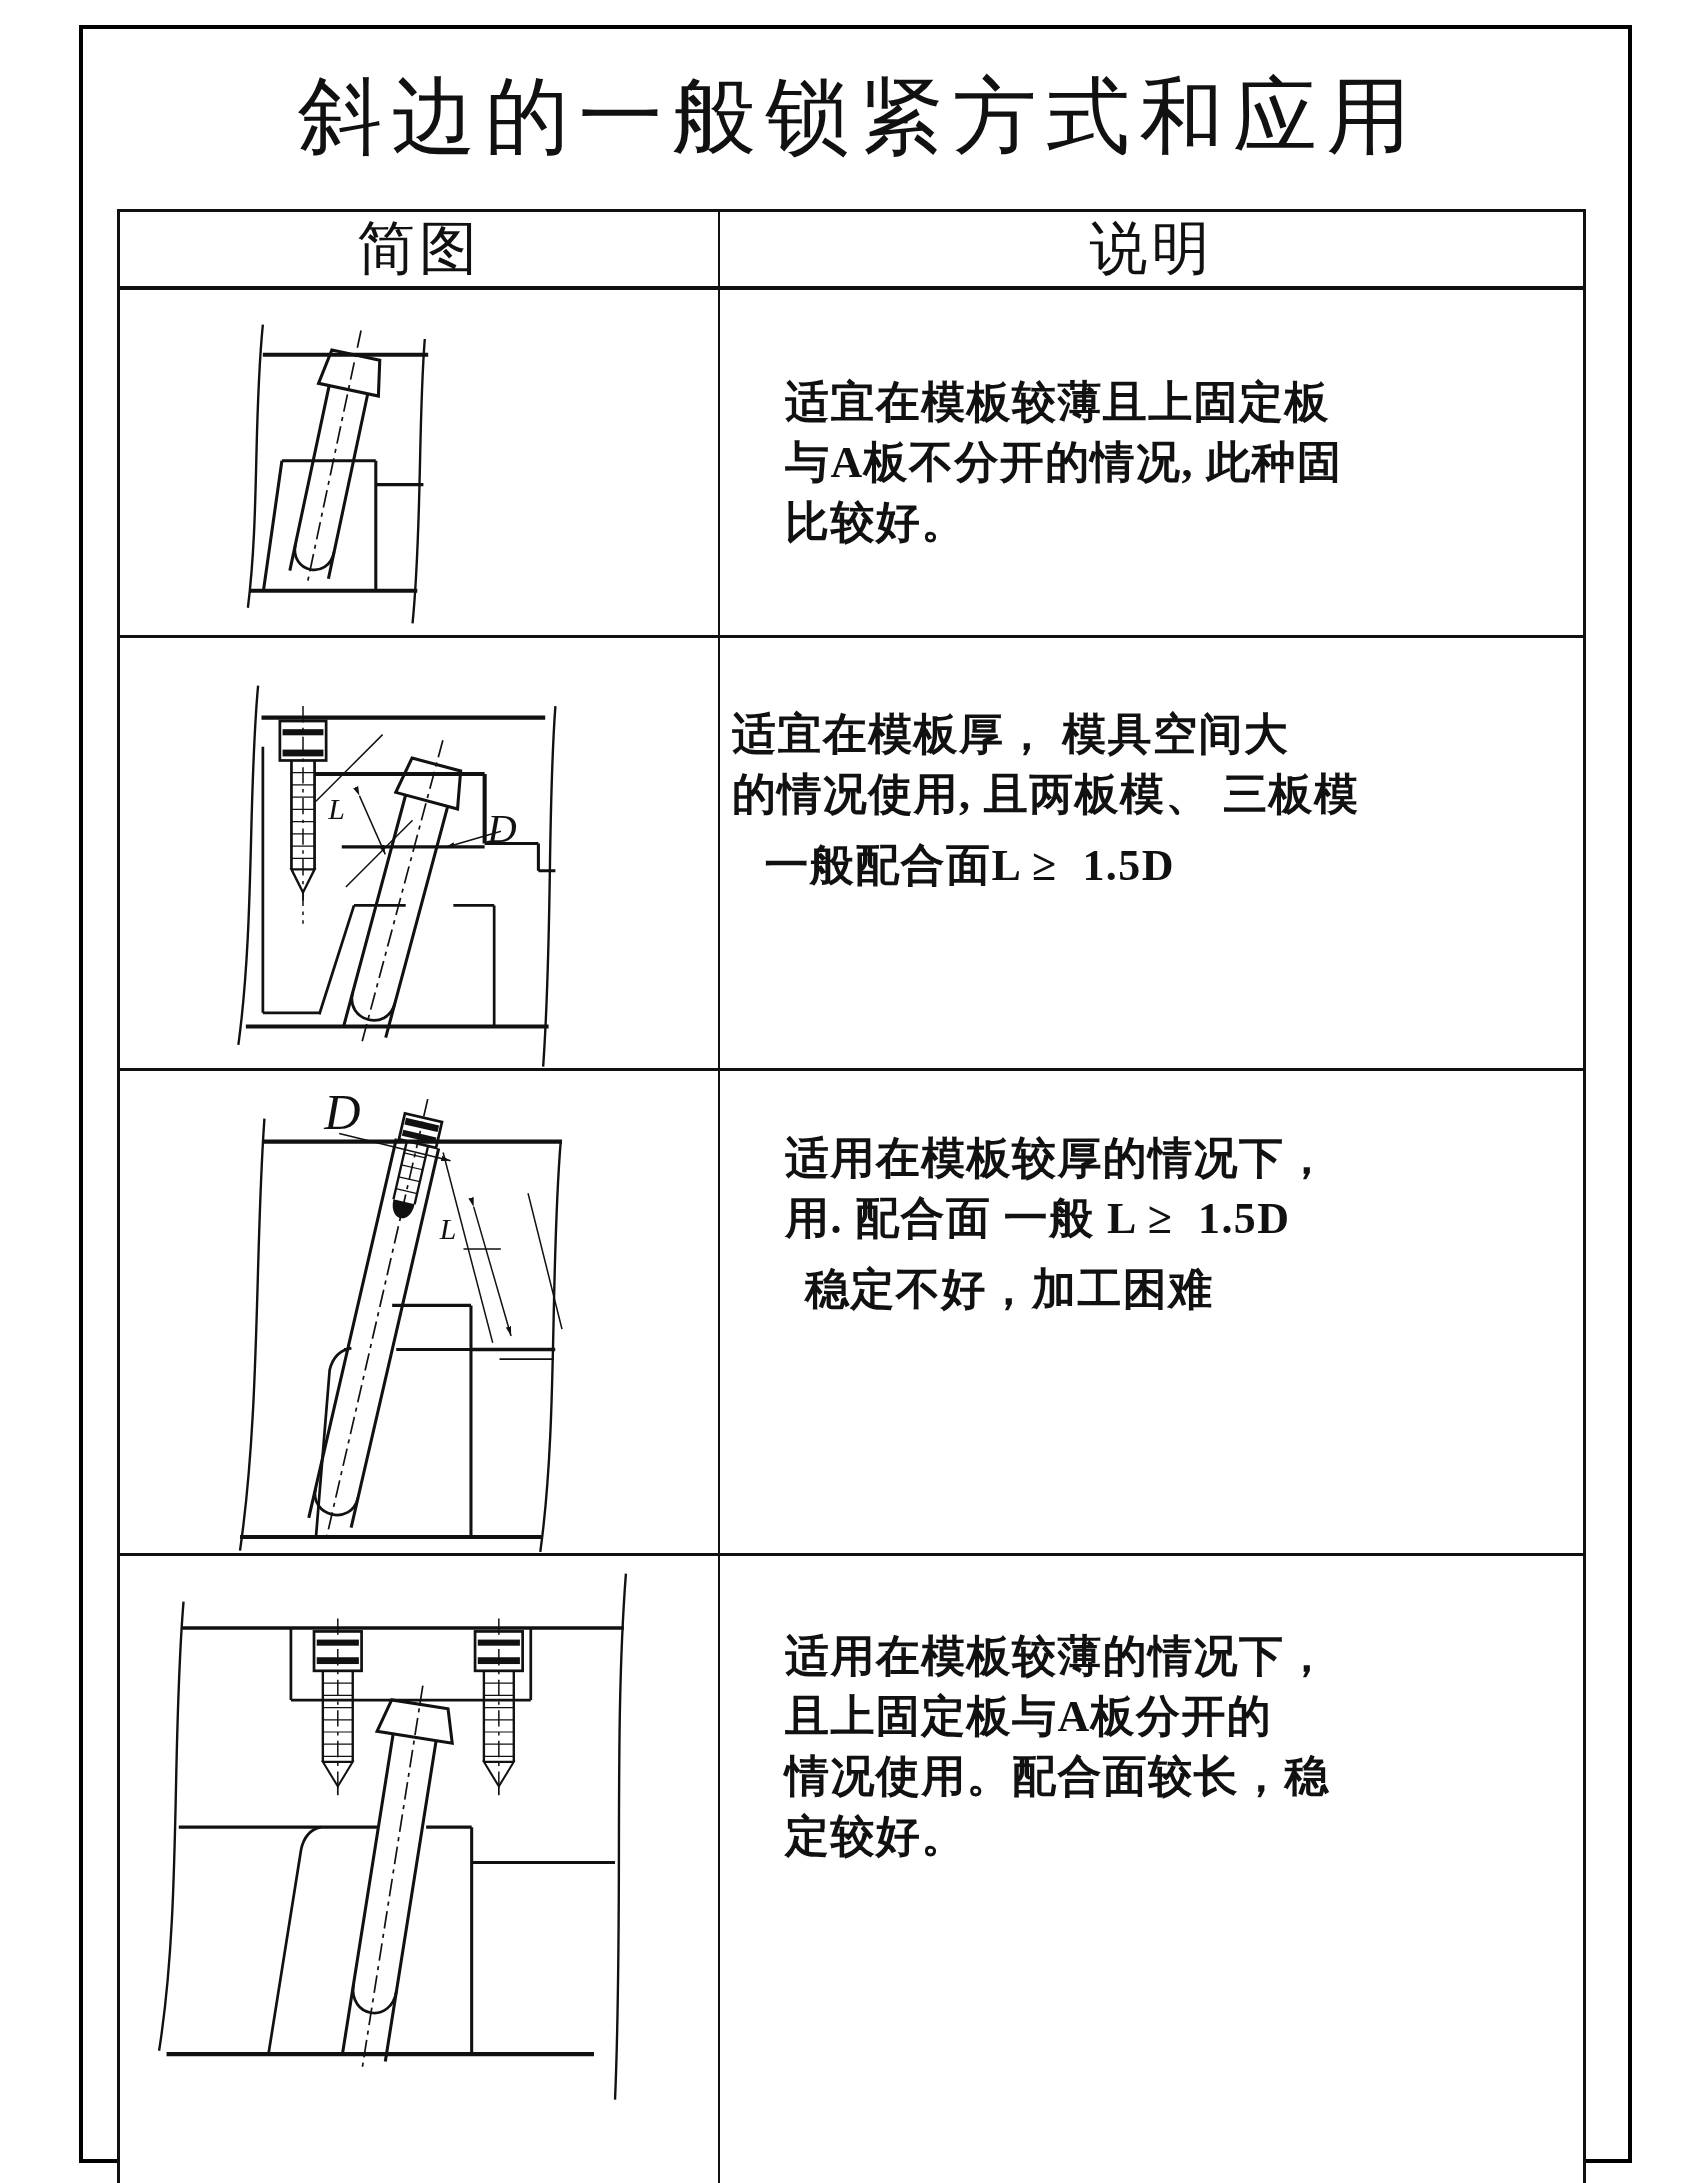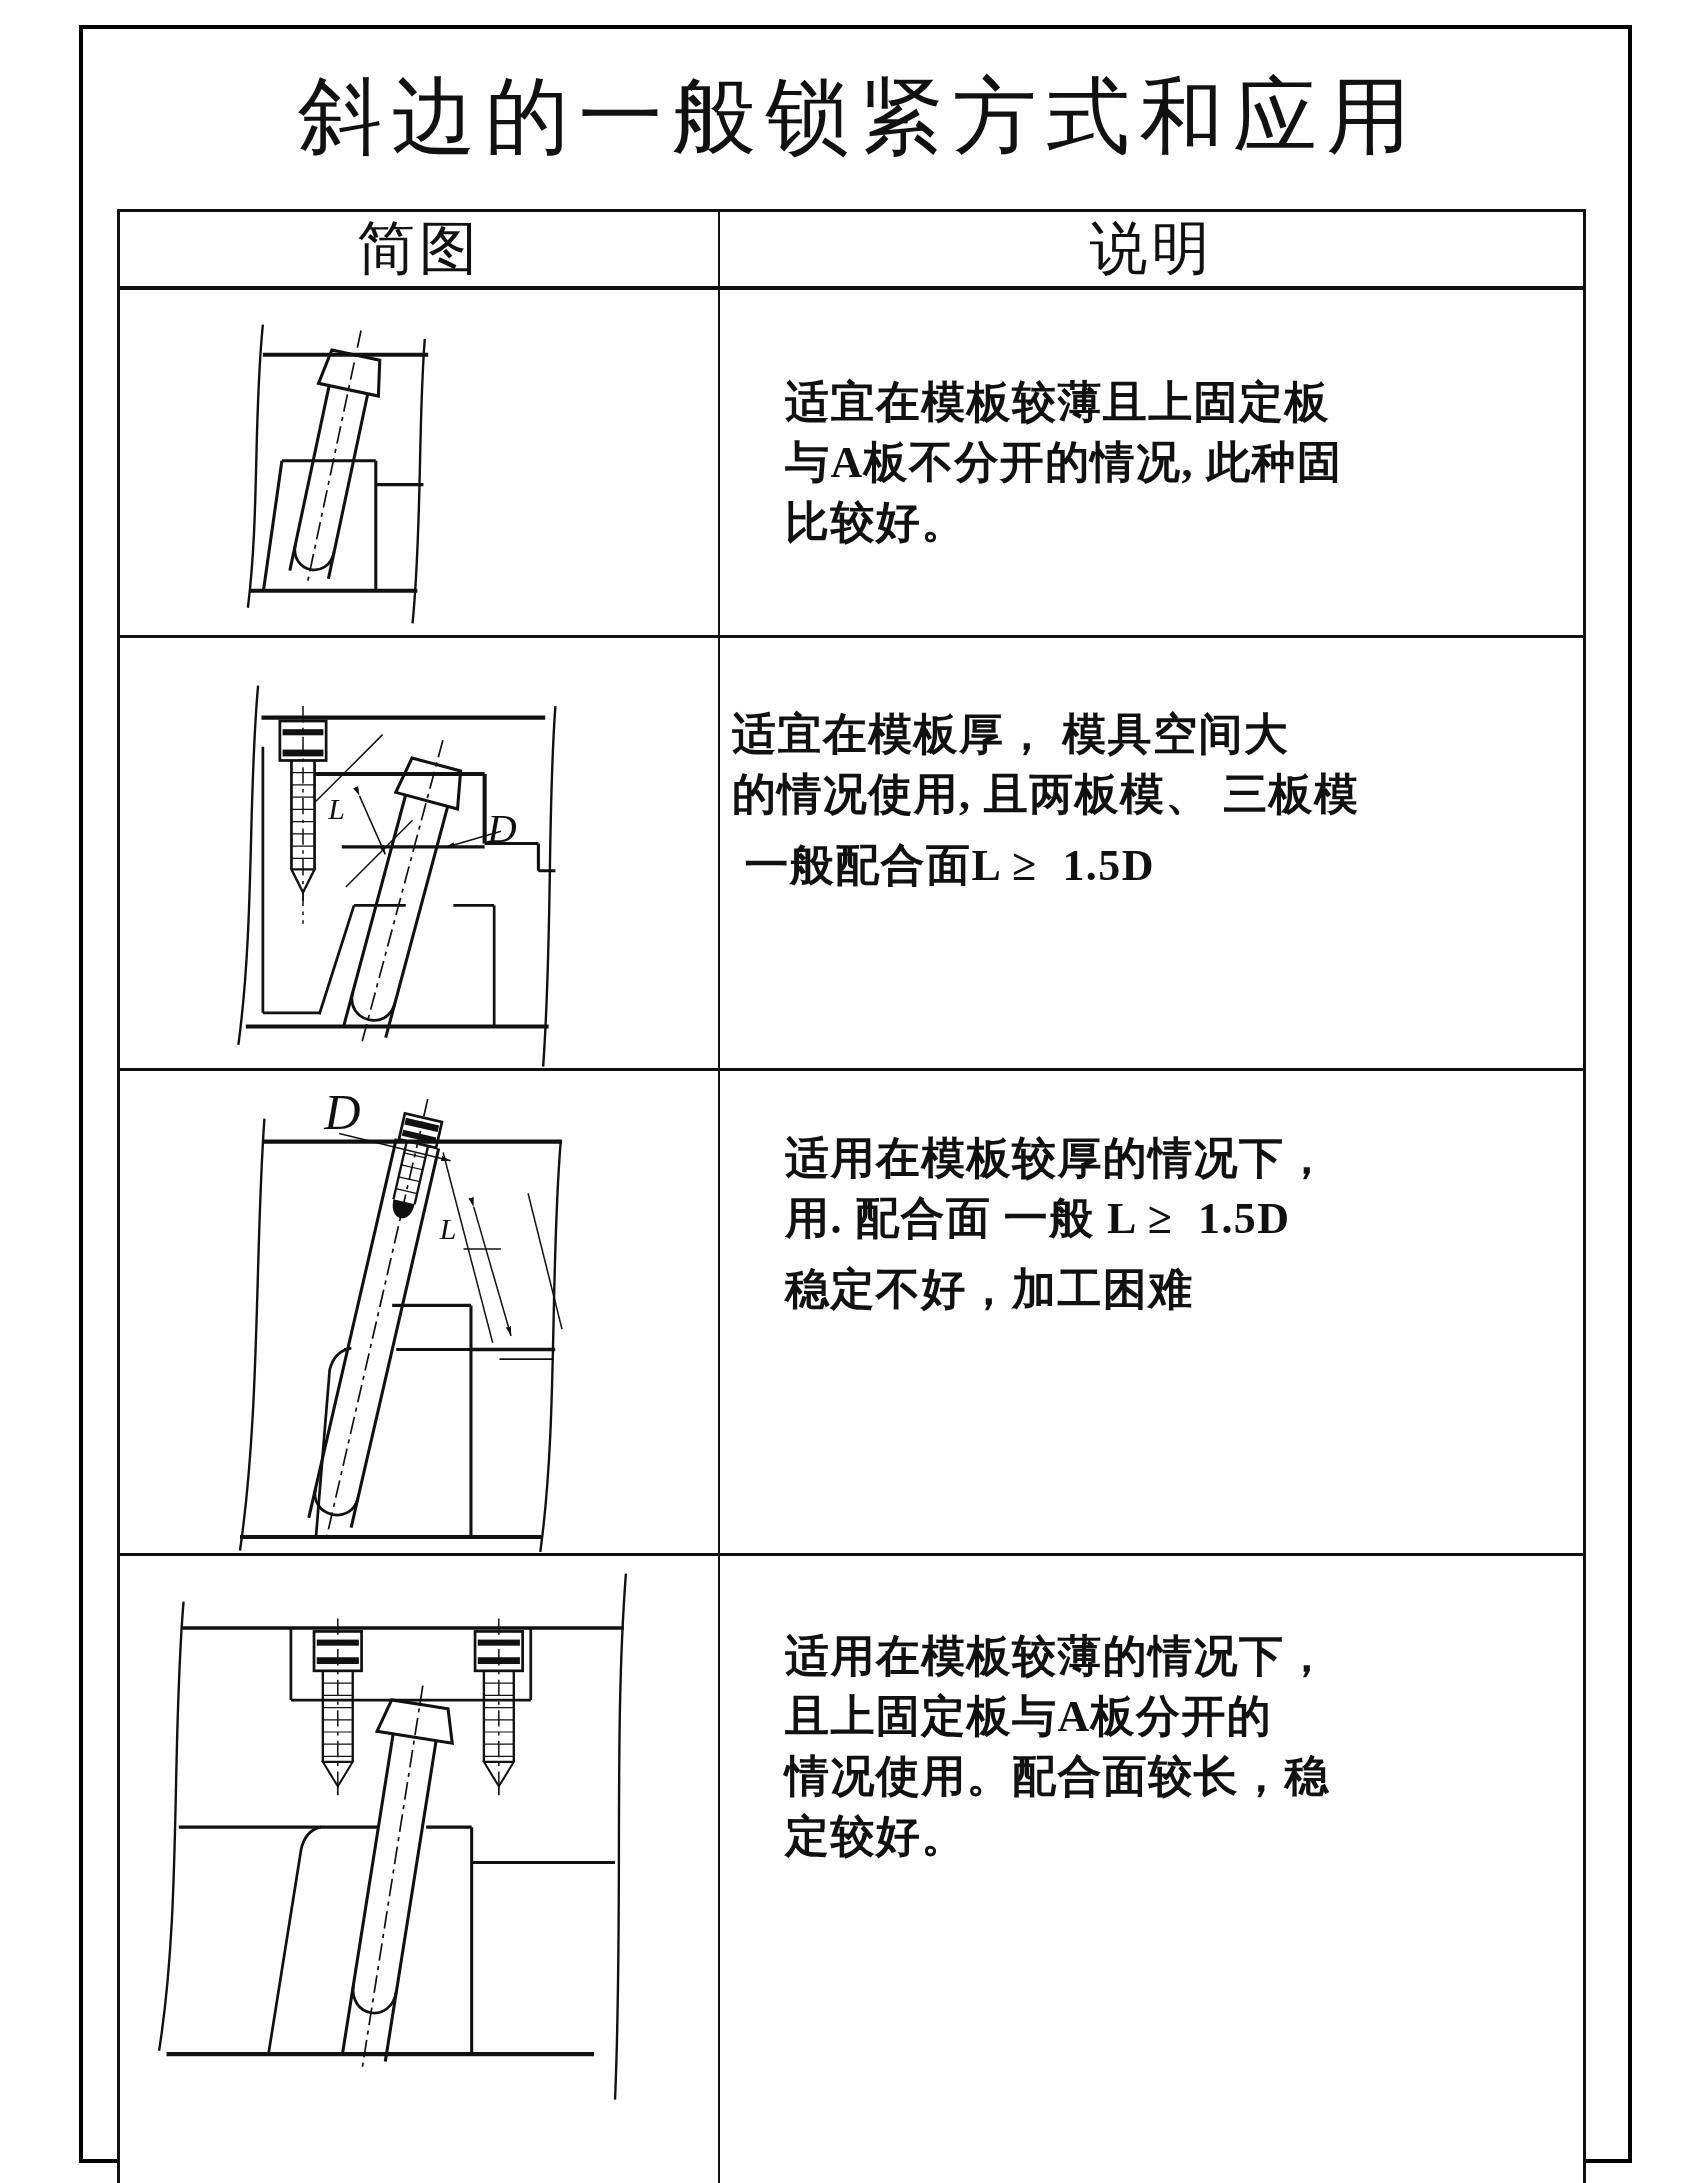--- a/index.html
+++ b/index.html
@@ -26,21 +26,21 @@
   }
   .cell{position:relative;box-sizing:border-box;border-color:#111;border-style:solid;border-width:0;}
   .col1{border-right-width:2.7px;}
   .hcell{border-bottom-width:4.8px;display:flex;align-items:center;justify-content:center;
          font-size:58px;letter-spacing:4.1px;}
   .rcell{border-bottom-width:3.4px;}
   .lastrow{border-bottom-width:0;}
   .desc{position:absolute;left:0;top:0;right:0;bottom:0;padding-left:65px;padding-right:20.4px;}
   .tline{font-size:44px;line-height:60px;font-weight:bold;letter-spacing:1.4px;white-space:pre;}
   .pad1{padding-top:83px;} .pad2{padding-top:67px;padding-left:12px;} .pad3{padding-top:58px;} .pad4{padding-top:71px;}
-  .gap-top{margin-top:11px;}
+  .gap-top{margin-top:11px;margin-left:20px;}
   svg.diag{position:absolute;left:0;top:0;}
   .ink{stroke:#111;fill:none;}
   .dot-artifact{position:absolute;left:536px;top:296px;font-size:27px;font-weight:bold;}
   text.dimlabel{font-family:"Liberation Serif","DejaVu Serif",serif;font-style:italic;fill:#111;stroke:none;}
 </style>
 </head>
 <body>
 
 <div class="page-frame"></div>
 

